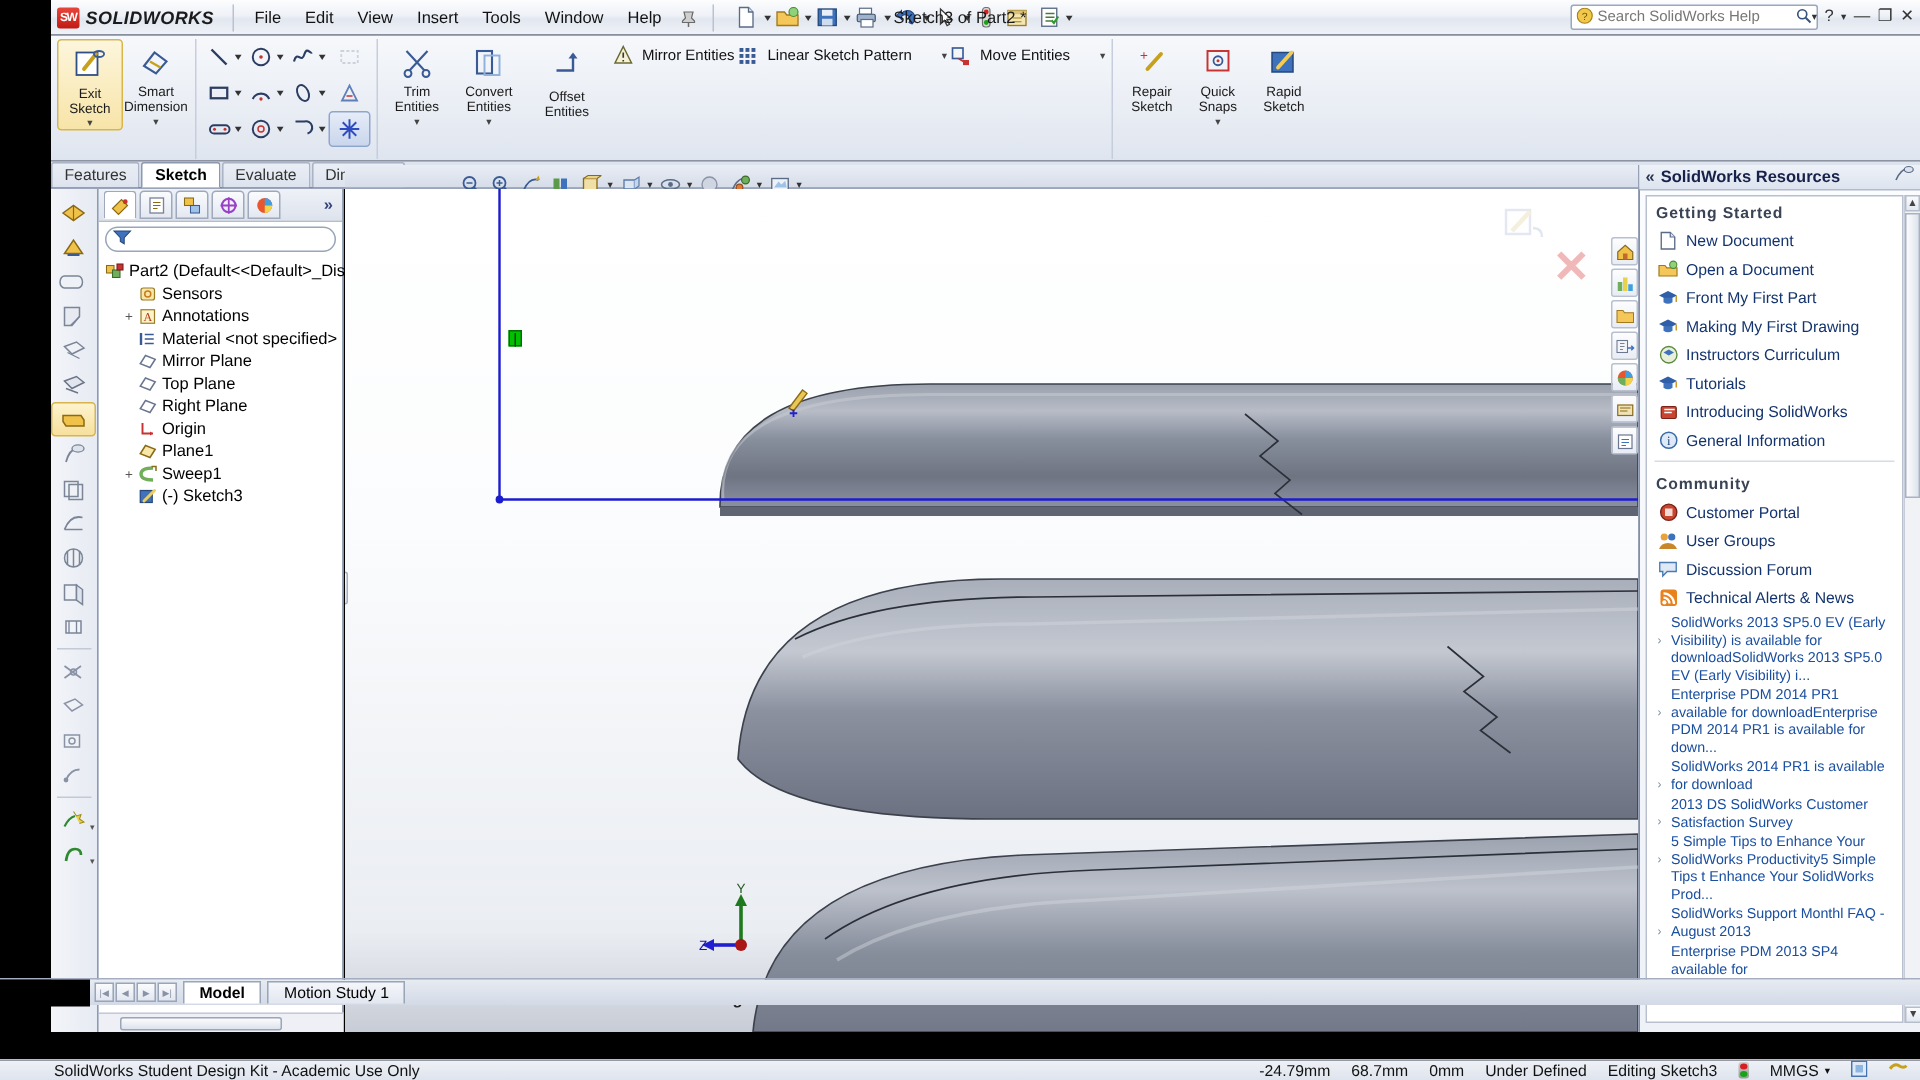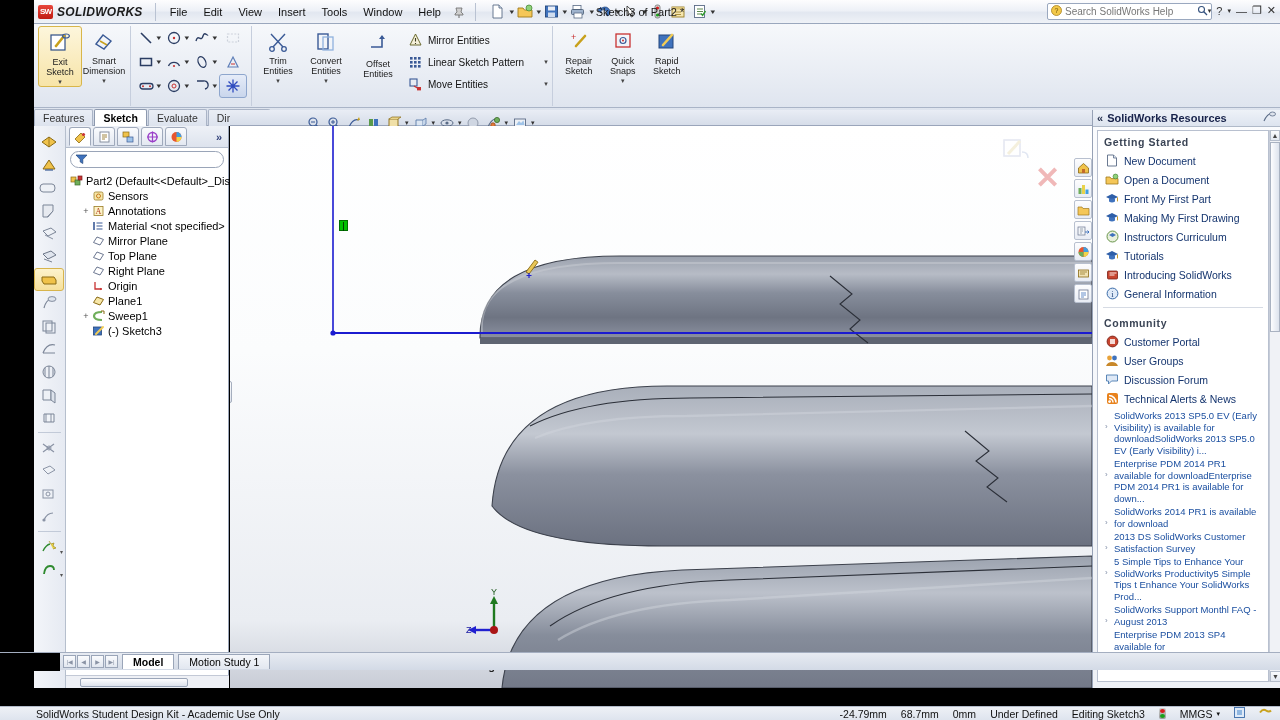--- a/index.html
+++ b/index.html
@@ -57,27 +57,27 @@
     padding-top:3px; cursor:default;
   }
   .rbig.wide { width:52px; }
   .rbig .gl { height:26px; display:flex; align-items:center; justify-content:center; }
   .rbig .lbl { font-size:9px; line-height:10px; text-align:center; color:#1a1a1a; margin-top:1px; }
   .rbig .dd { font-size:7px; color:#444; margin-top:1px; }
   .rbig.active { background:linear-gradient(#fdf6dc,#f7e4a8); border:1px solid #d8b64a; border-radius:3px; }
   .sk-grid { display:grid; grid-template-columns:repeat(4, 28px); grid-template-rows:repeat(3,24px); align-items:center; }
   .sk-cell { display:flex; align-items:center; justify-content:center; gap:1px; height:24px; }
   .sk-cell .ic { width:18px; height:18px; display:flex; align-items:center; justify-content:center; }
-  .rlist { display:flex; flex-direction:column; justify-content:center; height:72px; padding-left:2px; }
+  .rlist { display:flex; flex-direction:row; justify-content:center; height:72px; padding-left:2px; }
   .rlist-row { display:flex; align-items:center; height:22px; gap:4px; font-size:10px; color:#111; }
   .rlist-row .ic { width:18px; height:16px; display:flex; align-items:center; justify-content:center; }
   .rlist-row .arr { font-size:7px; color:#444; margin-left:auto; padding-left:16px; }
 
   
-  .cmdtabs { position:absolute; left:34px; top:108px; height:18px; display:flex; align-items:center; }
+  .cmdtabs { position:absolute; left:34px; top:108px; height:18px; display:flex; align-items:flex-start; }
   .ctab {
     font-size:10.5px; padding:2px 8px 2px; margin-right:1px;
     background:linear-gradient(#eaeef5,#dde3ee); border:1px solid #aab4c6; border-bottom:none;
     color:#333; border-radius:2px 2px 0 0;
   }
   .ctab.sel { background:#fff; color:#000; font-weight:bold; border-color:#8d99ae; }
   .tabs-bg { position:absolute; left:0; top:108px; width:1280px; height:18px; background:linear-gradient(#dfe5ef,#ccd4e2); border-bottom:1px solid #9aa5ba; }
   .tabs-bg-black { position:absolute; left:0; top:108px; width:34px; height:18px; background:#000; }
 
   

